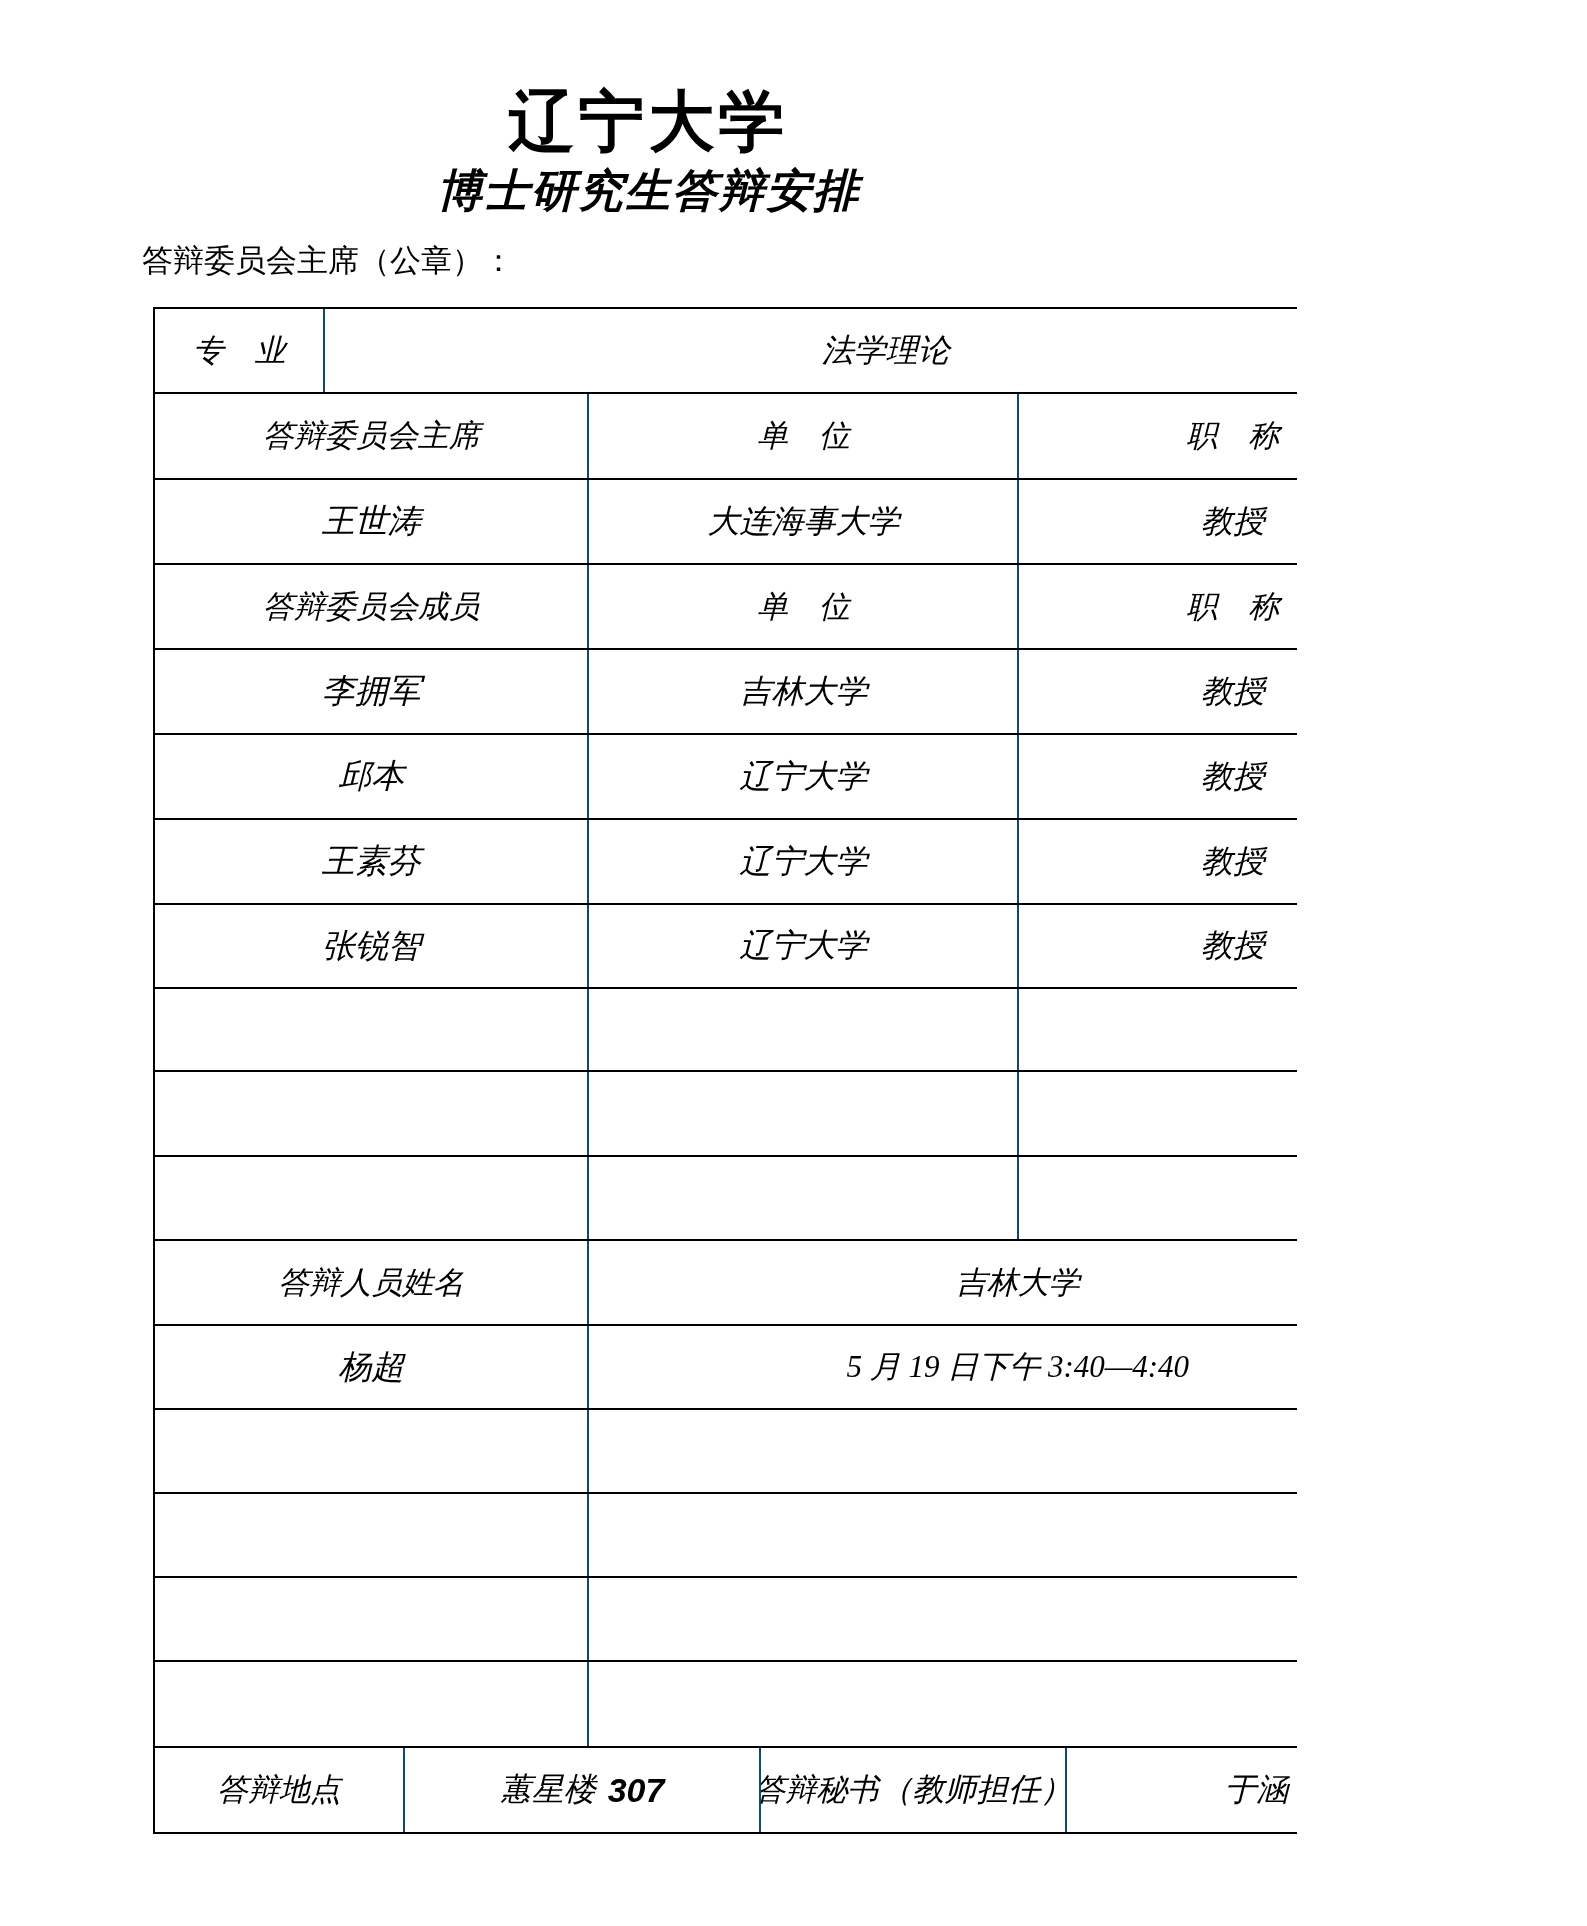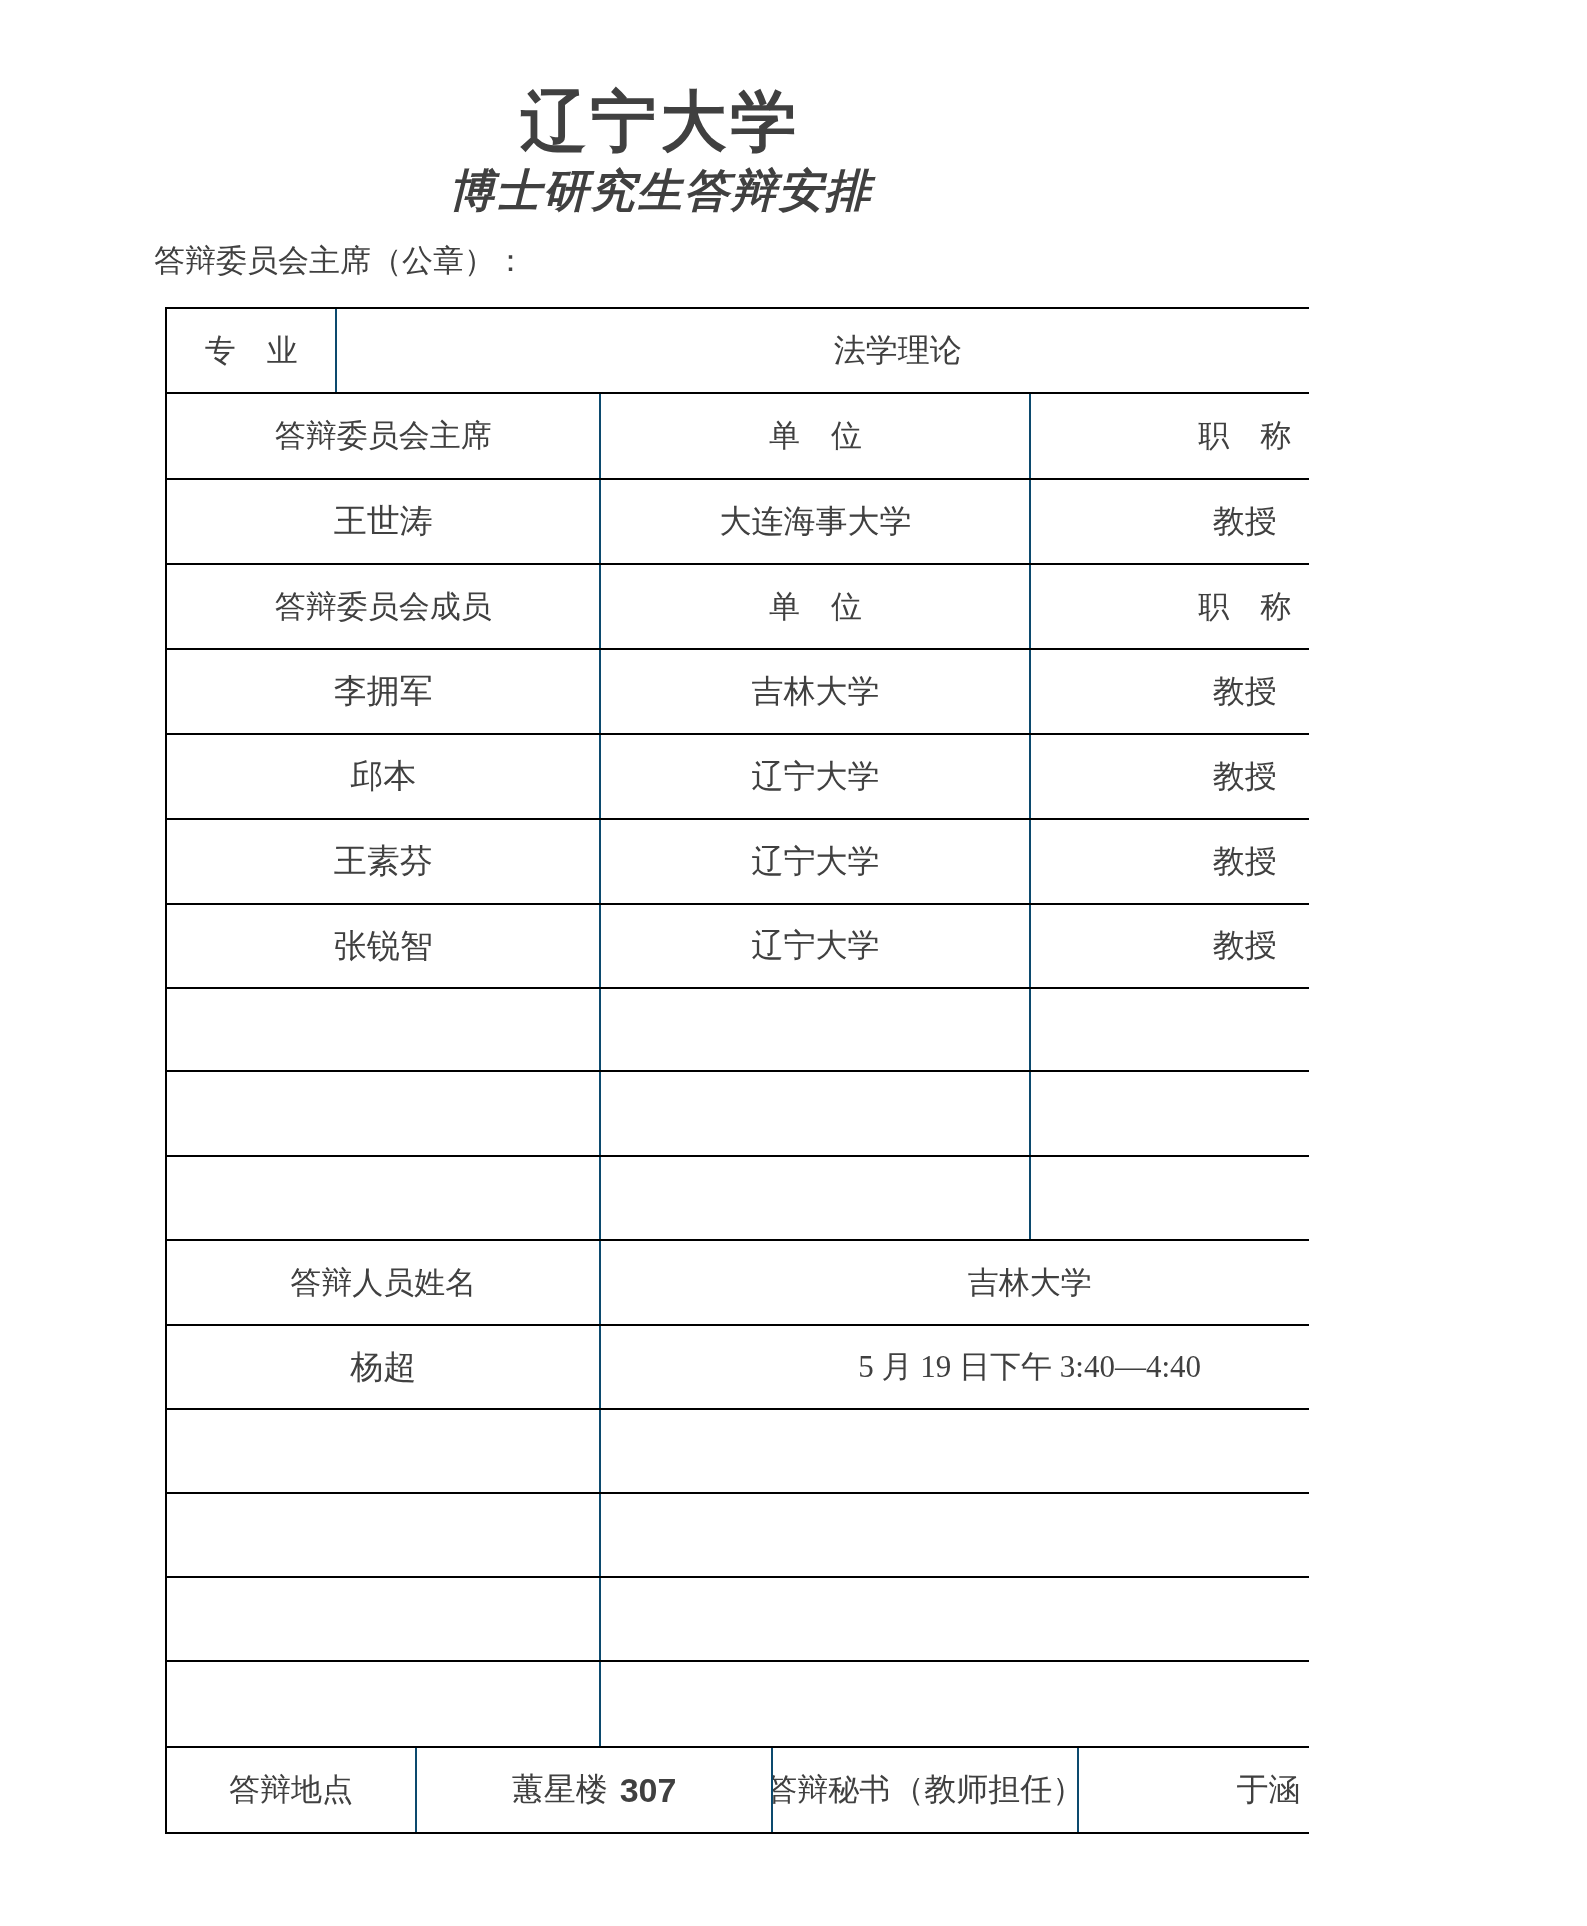--- a/index.html
+++ b/index.html
@@ -1,23 +1,22 @@
 <!DOCTYPE html>
 <html><head>
 <meta charset="utf-8">
 <style>
   html,body { margin:0; padding:0; background:#ffffff; }
   .page {
     position:relative;
     width:1297px; height:1926px;
     background:#ffffff;
-    color:#404040;
+    color:#000000;
     font-family:"Liberation Serif","DejaVu Serif",serif;
     overflow:hidden;
-    margin-left:12px;
   }
   .doc-title {
     position:absolute; top:88px; left:0; width:100%;
     text-align:center;
     font-family:"Liberation Sans","DejaVu Sans",sans-serif;
     font-weight:bold;
     font-size:66px; line-height:1;
     letter-spacing:4px;
   }
   .doc-subtitle {
@@ -31,21 +30,21 @@
   }
   .unit-label {
     position:absolute; left:142px; top:241px;
     font-size:31px; line-height:1.3;
   }
   .form-table {
     position:absolute; left:153px; top:307px; width:1295px;
     border:2px solid #000;
     box-sizing:border-box;
   }
-  .row { display:flex; box-sizing:border-box; border-top:2px solid #000; }
+  .row { display:flex; box-sizing:border-box; border-top:2px solid #000;font-style:italic; }
   .row.first { border-top:none; }
   .cell {
     box-sizing:border-box;
     border-left:2px solid #0c4a6e;
     display:flex; align-items:center; justify-content:center;
     font-size:31px;
     overflow:hidden;
     white-space:nowrap;
   }
   .cell.cfirst { border-left:none; }

